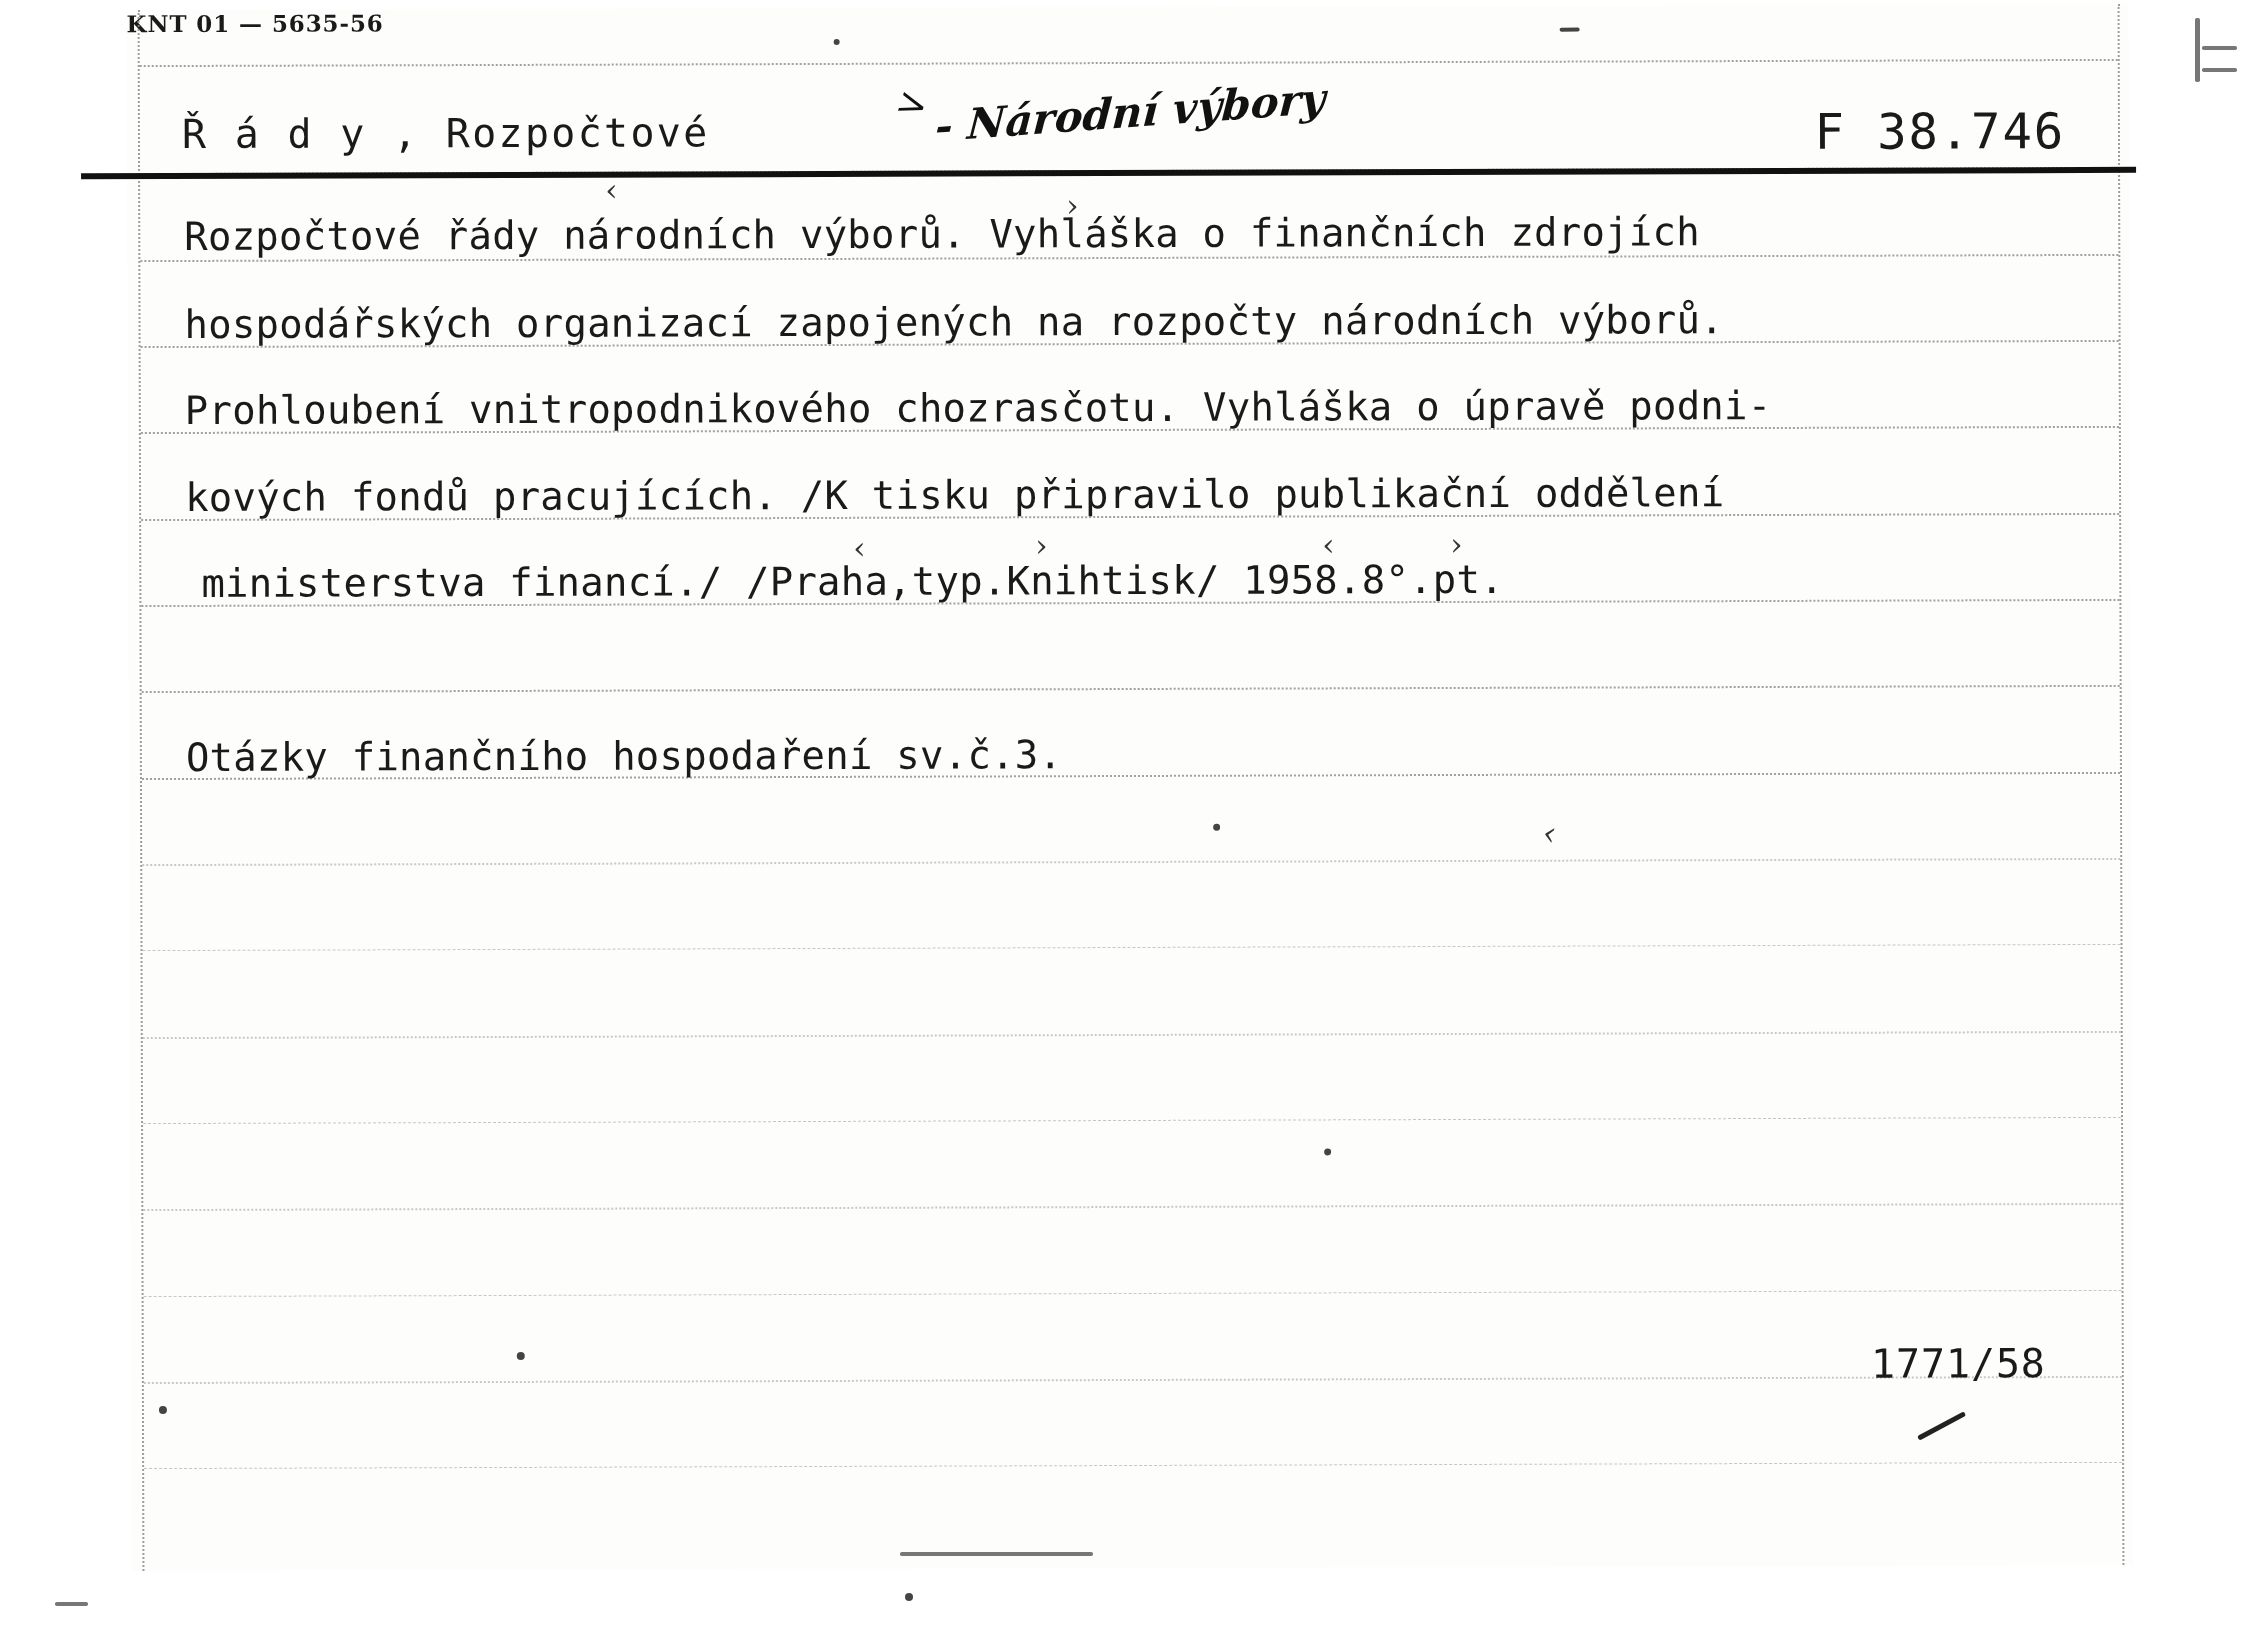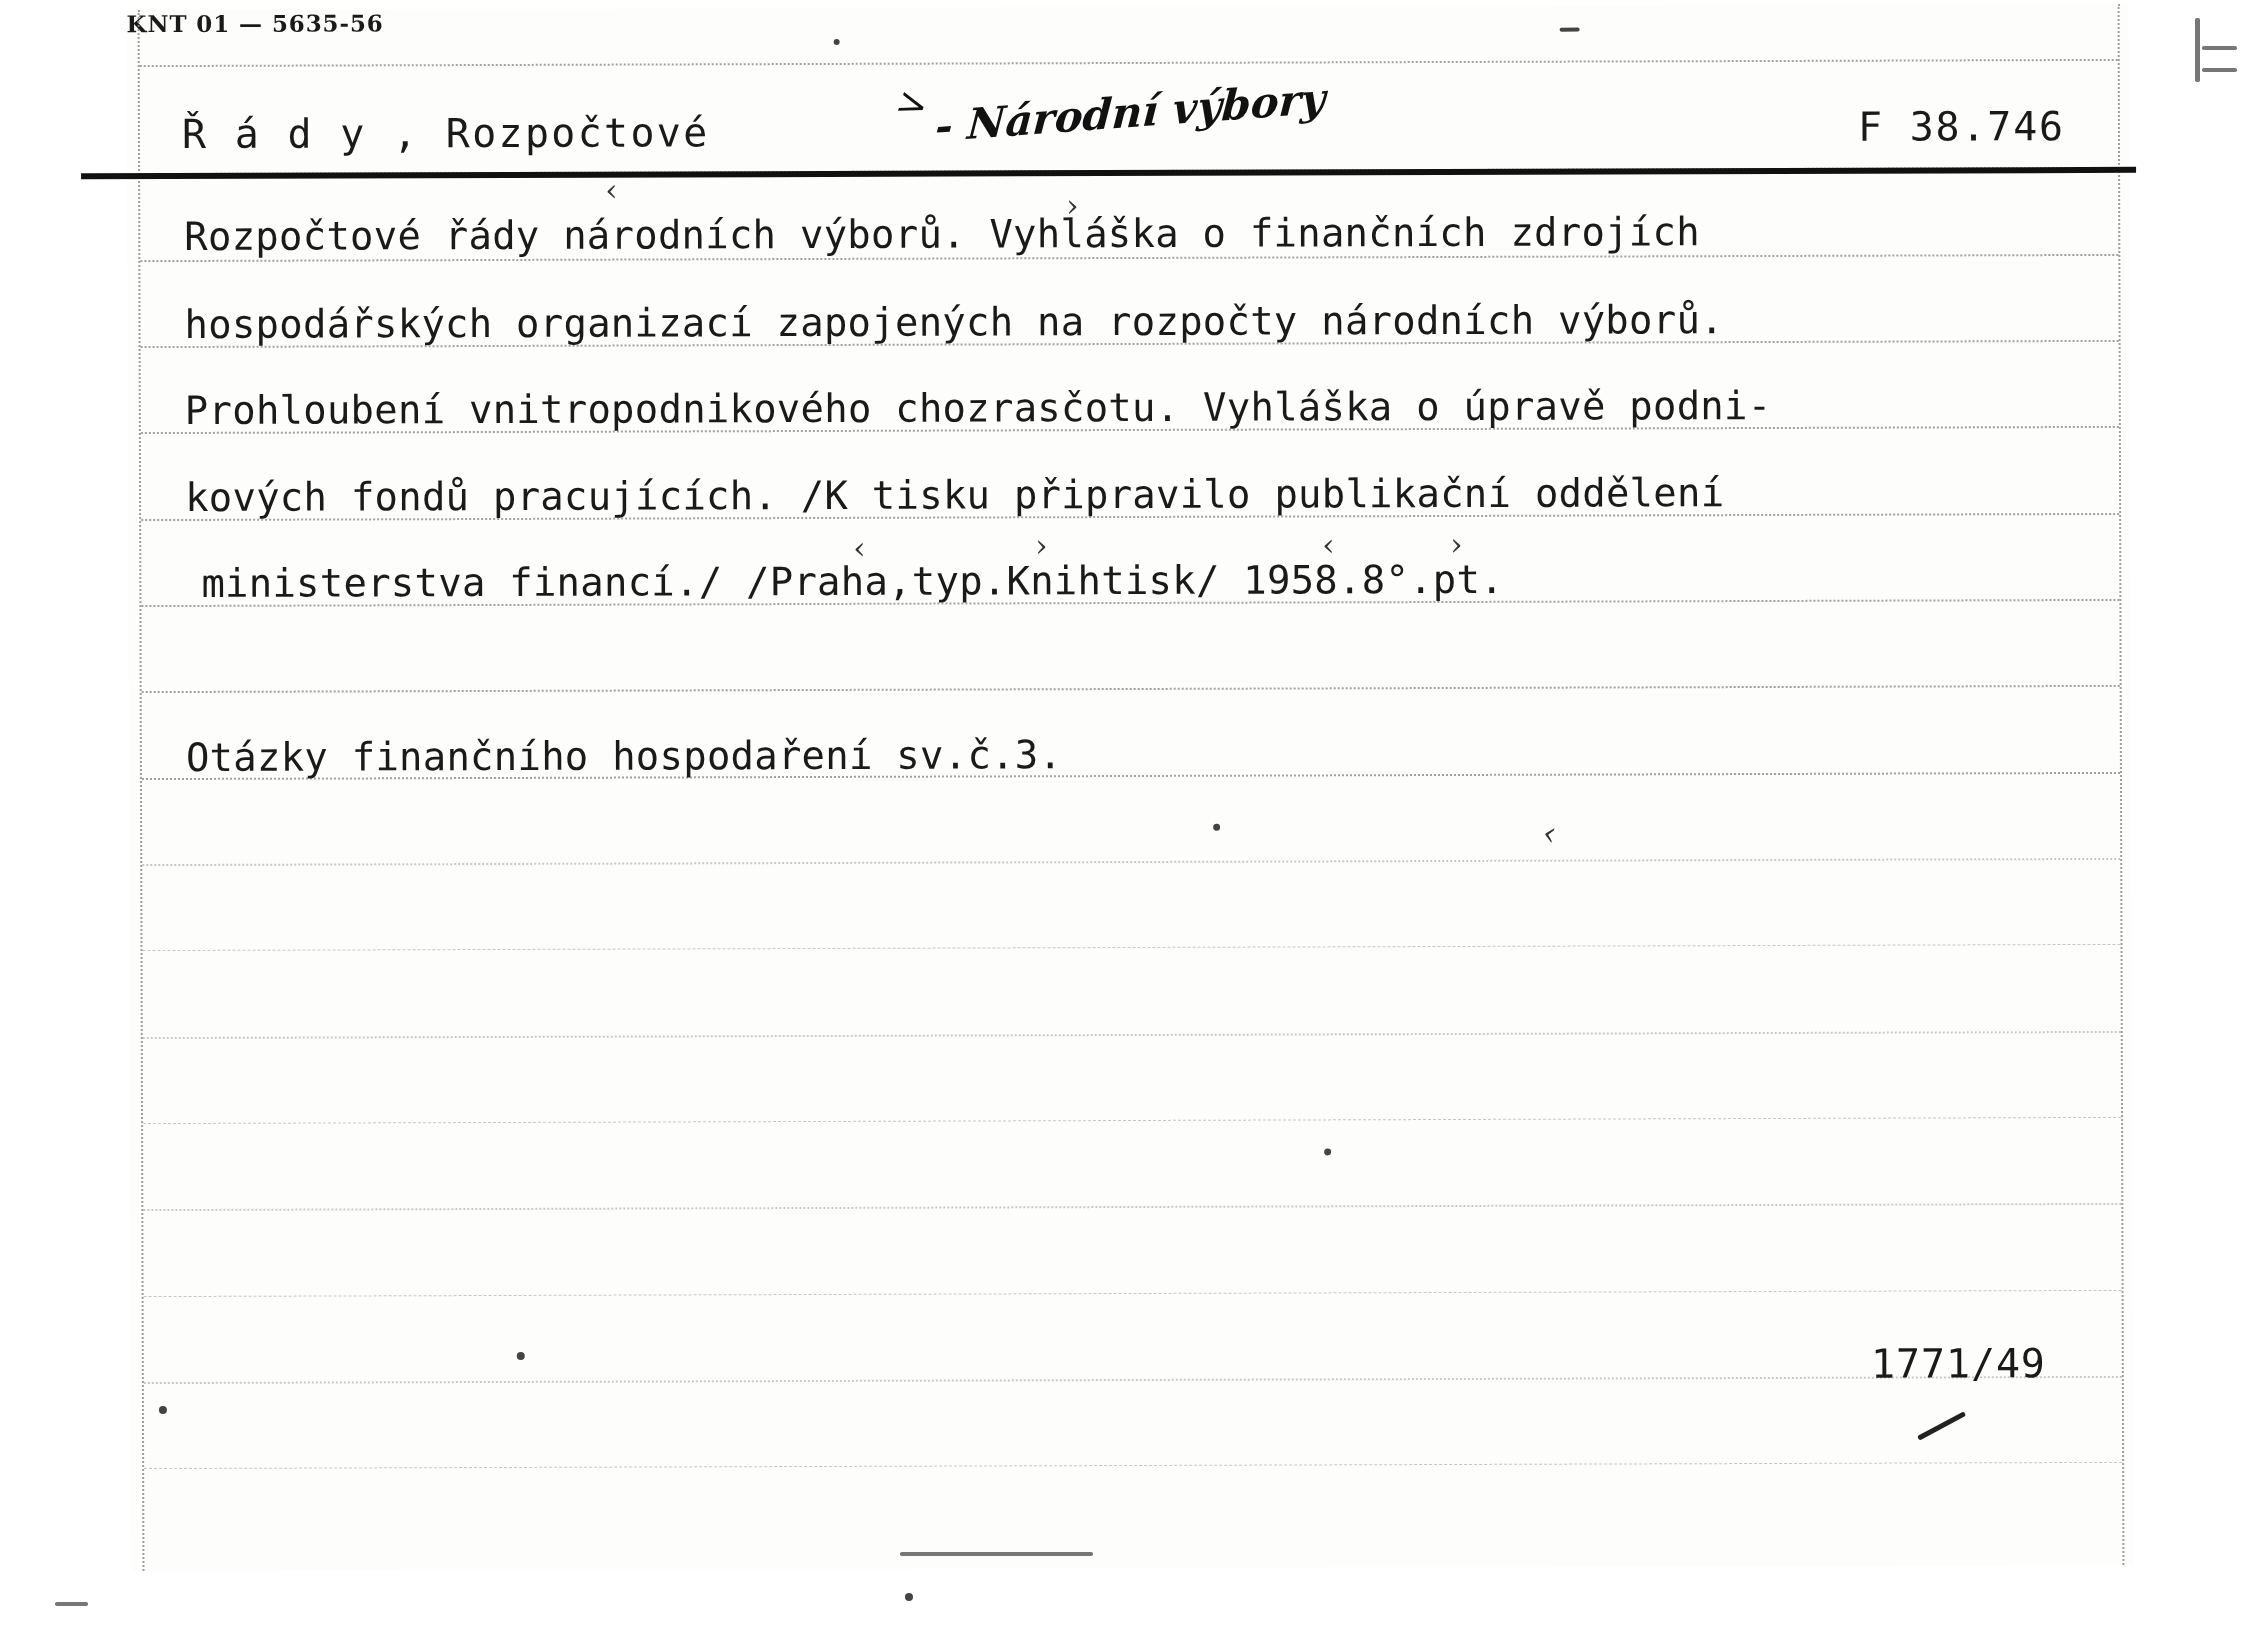--- a/index.html
+++ b/index.html
@@ -71,21 +71,21 @@
   }
   .heading {
     top: 101px;
     left: 55px;
     font-size: 40px;
     letter-spacing: 2.3px;
   }
   .callno {
     top: 99px;
     right: 64px;
-    font-size: 40px;
+    font-size: 49px;
     letter-spacing: 1.8px;
   }
   .body-line {
     left: 57px;
     font-size: 39px;
     letter-spacing: 0.2px;
   }
   .body-line.indent { left: 73px; }
 
   .l1 { top: 204px; }
@@ -193,21 +193,21 @@
   <div class="tw callno">F 38.746</div>
 
   <div class="tw body-line l1">Rozpočtové řády národních výborů. Vyhláška o finančních zdrojích</div>
   <div class="tw body-line l2">hospodářských organizací zapojených na rozpočty národních výborů.</div>
   <div class="tw body-line l3">Prohloubení vnitropodnikového chozrasčotu. Vyhláška o úpravě podni-</div>
   <div class="tw body-line l4">kových fondů pracujících. /K tisku připravilo publikační oddělení</div>
   <div class="tw body-line indent l5">ministerstva financí./ /Praha,typ.Knihtisk/ 1958.8°.pt.</div>
 
   <div class="tw body-line l6">Otázky finančního hospodaření sv.č.3.</div>
 
-  <div class="tw acc-number">1771/49</div>
+  <div class="tw acc-number">1771/58</div>
   <div class="hand-stroke" style="right:165px; top:1419px;"></div>
 
   <div class="form-code">KNT 01 — 5635-56</div>
 
   <div class="mark" style="top:163px; left:478px; font-size:31px;">‹</div>
   <div class="mark" style="top:180px; left:939px; font-size:31px;">›</div>
   <div class="mark" style="top:522px; left:725px; font-size:31px;">‹</div>
   <div class="mark" style="top:520px; left:907px; font-size:31px;">›</div>
   <div class="mark" style="top:520px; left:1194px; font-size:31px;">‹</div>
   <div class="mark" style="top:520px; left:1322px; font-size:31px;">›</div>

